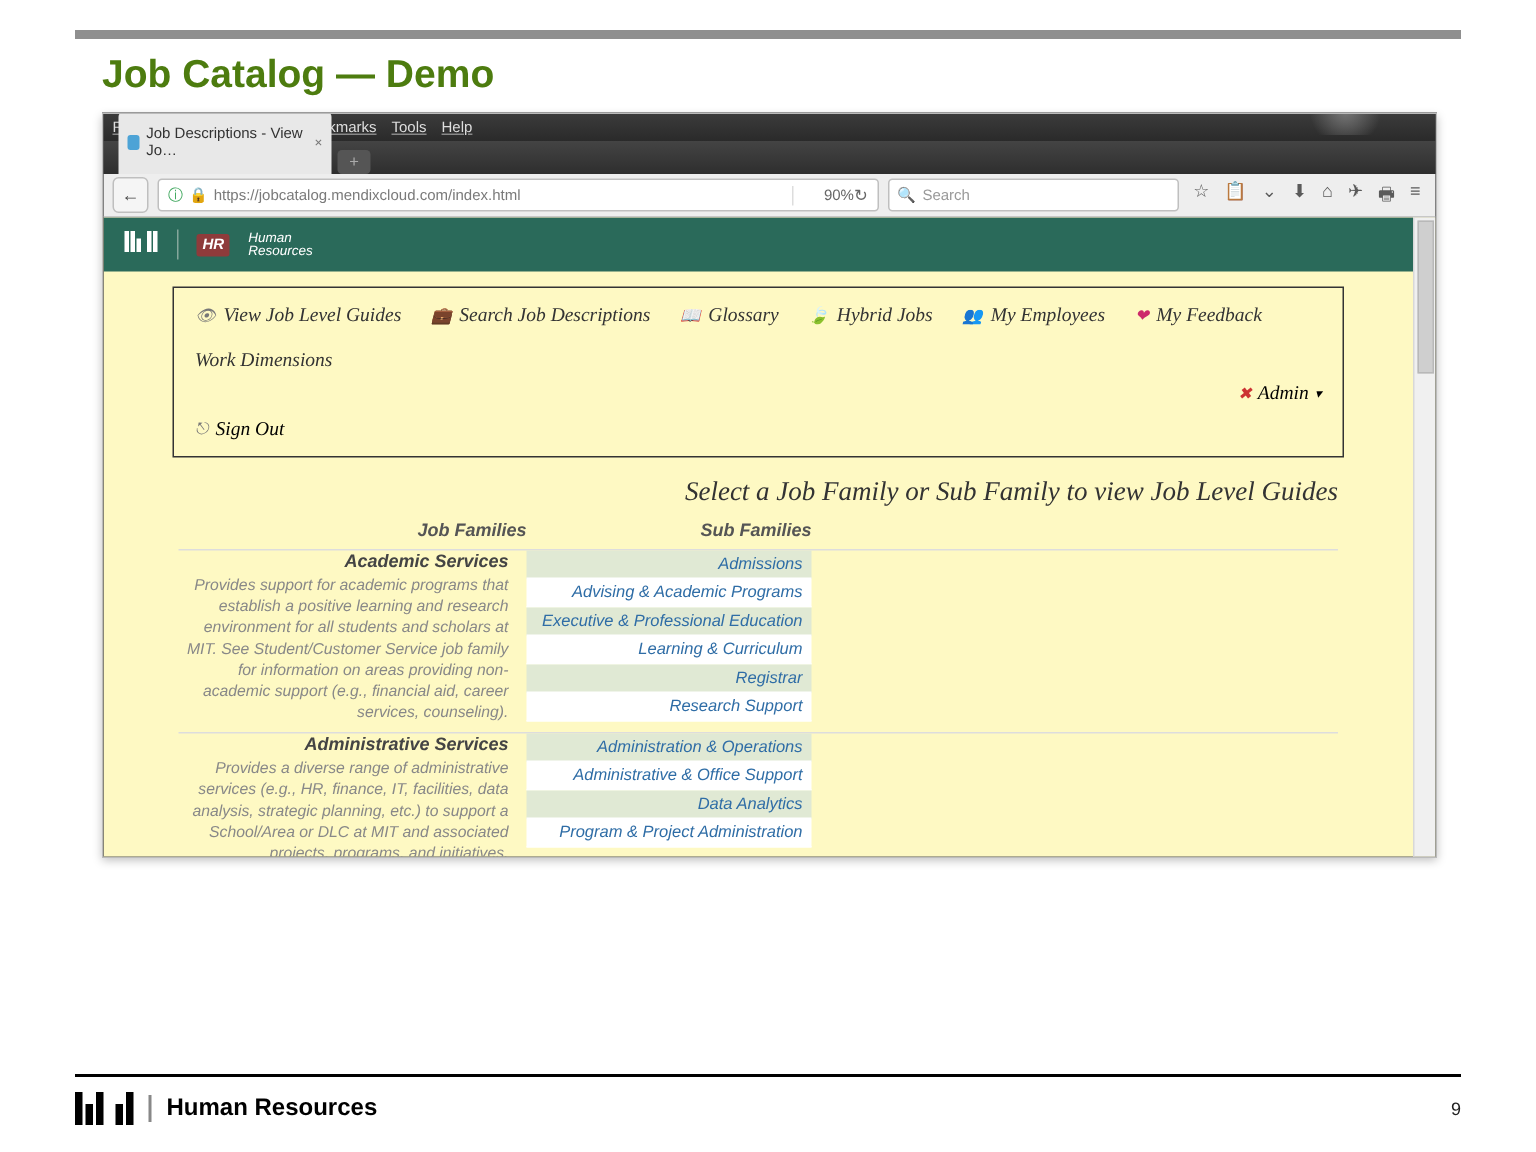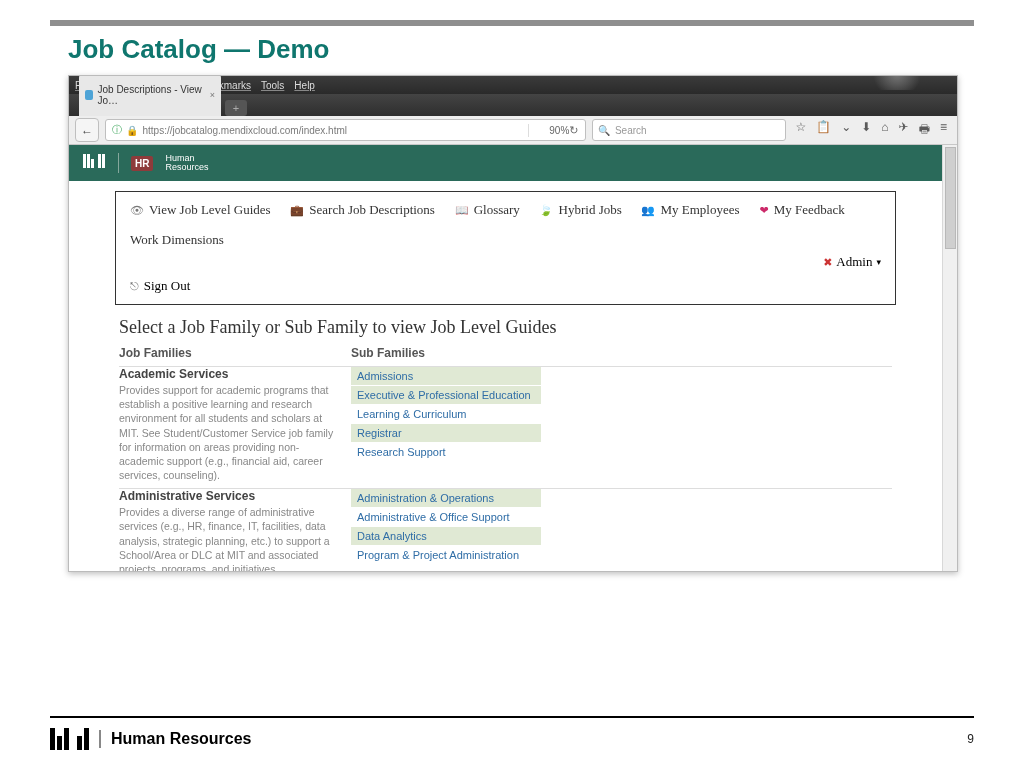--- a/index.html
+++ b/index.html
@@ -1,56 +1,56 @@
 <!DOCTYPE html>
 <html><head>
 <meta charset="utf-8">
 <style>
   html, body { margin:0; padding:0; font-family: "Segoe UI", Arial, sans-serif; background:#fff; width:1024px; height:768px; overflow:hidden; }
   .topbar { height:6px; background:#8f8f8f; margin:20px 50px 8px 50px; }
-  .slide-title { font-family: "Trebuchet MS", Arial, sans-serif; font-size:26px; font-weight:bold; color:#0f766e; margin:4px 50px 10px 68px; }
+  .slide-title { font-family: "Trebuchet MS", Arial, sans-serif; font-size:26px; font-weight:bold; color:#4d7c0f; margin:4px 50px 10px 68px; }
   .shot { margin:6px 50px 0 68px; border:1px solid #bbb; box-shadow:0 2px 6px rgba(0,0,0,0.25); position:relative; width:888px; height:495px; background:#000; overflow:hidden; }
   
   .ffmenu { background:linear-gradient(#3b3b3b,#2a2a2a); color:#ddd; font-size:10px; padding:2px 6px; display:flex; gap:10px; height:14px; align-items:center; }
   .ffmenu span { text-decoration:underline; text-decoration-color:#888; }
   .titleglow { position:absolute; right:30px; top:-4px; width:60px; height:18px; background:radial-gradient(circle at 50% 10%, #777, transparent 70%); }
   .tabstrip { background:linear-gradient(#444,#2e2e2e); height:22px; display:flex; align-items:flex-end; padding-left:10px; }
   .tab { background:#e8e8e8; border-radius:4px 4px 0 0; height:20px; display:flex; align-items:center; padding:11px 6px; font-size:10px; color:#333; gap:4px; width:130px; overflow:hidden; }
   .tab .favicon { width:10px; height:10px; background:#4da3d6; border-radius:2px; }
   .tab .x { font-size:9px; color:#777; margin-left:auto; }
   .newtab { width:22px; height:16px; margin-left:4px; background:#555; border-radius:3px; color:#aaa; display:flex; align-items:center; justify-content:center; font-size:11px; }
   .addrbar { background:#eeeeee; border-bottom:1px solid #c7c7c7; height:28px; display:flex; align-items:center; padding:0 6px; gap:6px; }
   .navbtn { width:22px; height:22px; border:1px solid #bfbfbf; border-radius:4px; background:#f5f5f5; display:flex; align-items:center; justify-content:center; font-size:12px; color:#444; }
   .urlbox { flex:1 1 auto; border:1px solid #bfbfbf; border-radius:3px; background:#fff; height:20px; display:flex; align-items:center; padding:0 6px; color:#7a7a7a; font-size:10px; gap:4px; }
   .urlbox .lock { color:#41a85f; font-size:10px; }
   .zoom { border-left:1px solid #ddd; padding-left:20px; margin-left:auto; display:flex; align-items:center; gap:0; color:#666; font-size:10px; }
   .reload { font-size:11px; color:#666; }
   .searchbox { border:1px solid #bfbfbf; border-radius:3px; background:#fff; height:20px; display:flex; align-items:center; padding:0 6px; font-size:10px; color:#999; gap:4px; width:180px; }
   .tbicons { display:flex; gap:10px; color:#5a5a5a; font-size:12px; padding:0 4px; }
   
-  .page-wrap { height:calc(100% - 64px); display:flex; background:#ffffff; }
+  .page-wrap { height:calc(100% - 64px); display:flex; background:#fef9c3;font-style:italic; }
   .page { flex:1; overflow:hidden; }
   .scrolltrack { width:14px; background:#f0f0f0; border-left:1px solid #d8d8d8; position:relative; }
   .thumb { position:absolute; top:2px; left:2px; right:1px; height:100px; background:#cfcfcf; border:1px solid #b8b8b8; }
   .greenbar { background:#2a6a5a; height:36px; display:flex; align-items:center; color:#fff; padding:0 14px; gap:12px; }
   .mitlogo { font-weight:bold; letter-spacing:-1px; font-size:16px; }
   .mitlogo .b1 { display:inline-block; width:3px; height:14px; background:#fff; margin-right:1px; }
   .hrbox { background:#8e3b3b; padding:2px 4px; font-size:10px; font-weight:bold; border-radius:2px; }
   .hrlabel { font-size:9px; line-height:9px; }
   .catalogtitle { font-family:Georgia, serif; font-size:18px; margin-left:30px; }
   .navbox { margin:10px 46px 0 46px; border:1px solid #333; padding:10px 14px 10px 14px; }
   .navrow { display:flex; flex-wrap:wrap; gap:14px 20px; font-family:Georgia, serif; font-size:13px; color:#333; align-items:center; }
   .navitem { display:flex; align-items:center; gap:5px; white-space:nowrap; }
   .ico { font-size:11px; color:#777; }
   .pink { color:#cc2a6a; }
   .adminrow { display:flex; justify-content:flex-end; margin-top:6px; }
   .admin { font-family:Georgia, serif; font-size:13px; display:flex; align-items:center; gap:4px; }
   .admin .xico { color:#c33; font-size:11px; }
   .signrow { margin-top:8px; }
-  .content { padding:12px 50px 0 50px; }
+  .content { padding:12px 50px 0 50px;text-align:right; }
   .h1 { font-family:Georgia, serif; font-size:18px; color:#333; margin-bottom:8px; }
   .colheads { display:flex; gap:0; }
   .ch { font-weight:bold; font-size:12px; color:#555; }
   .chleft { width:232px; }
   .chright { width:190px; }
   .row2 { display:flex; border-top:1px solid #ddd; padding-top:0; margin-top:6px; }
   .famcell { width:232px; padding-right:12px; box-sizing:border-box; }
   .famtitle { font-weight:bold; font-size:12px; color:#444; margin-bottom:2px; }
   .famdesc { font-size:10.5px; color:#888; line-height:1.35; }
   .subcell { width:190px; }
@@ -185,20 +185,21 @@
         <div class="ch chright">Sub Families</div>
       </div>
 
       <div class="row2">
         <div class="famcell">
           <div class="famtitle">Academic Services</div>
           <div class="famdesc">Provides support for academic programs that establish a positive learning and research environment for all students and scholars at MIT. See Student/Customer Service job family for information on areas providing non-academic support (e.g., financial aid, career services, counseling).</div>
         </div>
         <div class="subcell">
           <div class="subitem alt">Admissions</div>
+          <div class="subitem plain">Advising &amp; Academic Programs</div>
           <div class="subitem alt">Executive &amp; Professional Education</div>
           <div class="subitem plain">Learning &amp; Curriculum</div>
           <div class="subitem alt">Registrar</div>
           <div class="subitem plain">Research Support</div>
         </div>
       </div>
 
       <div class="row2">
         <div class="famcell">
           <div class="famtitle">Administrative Services</div>

